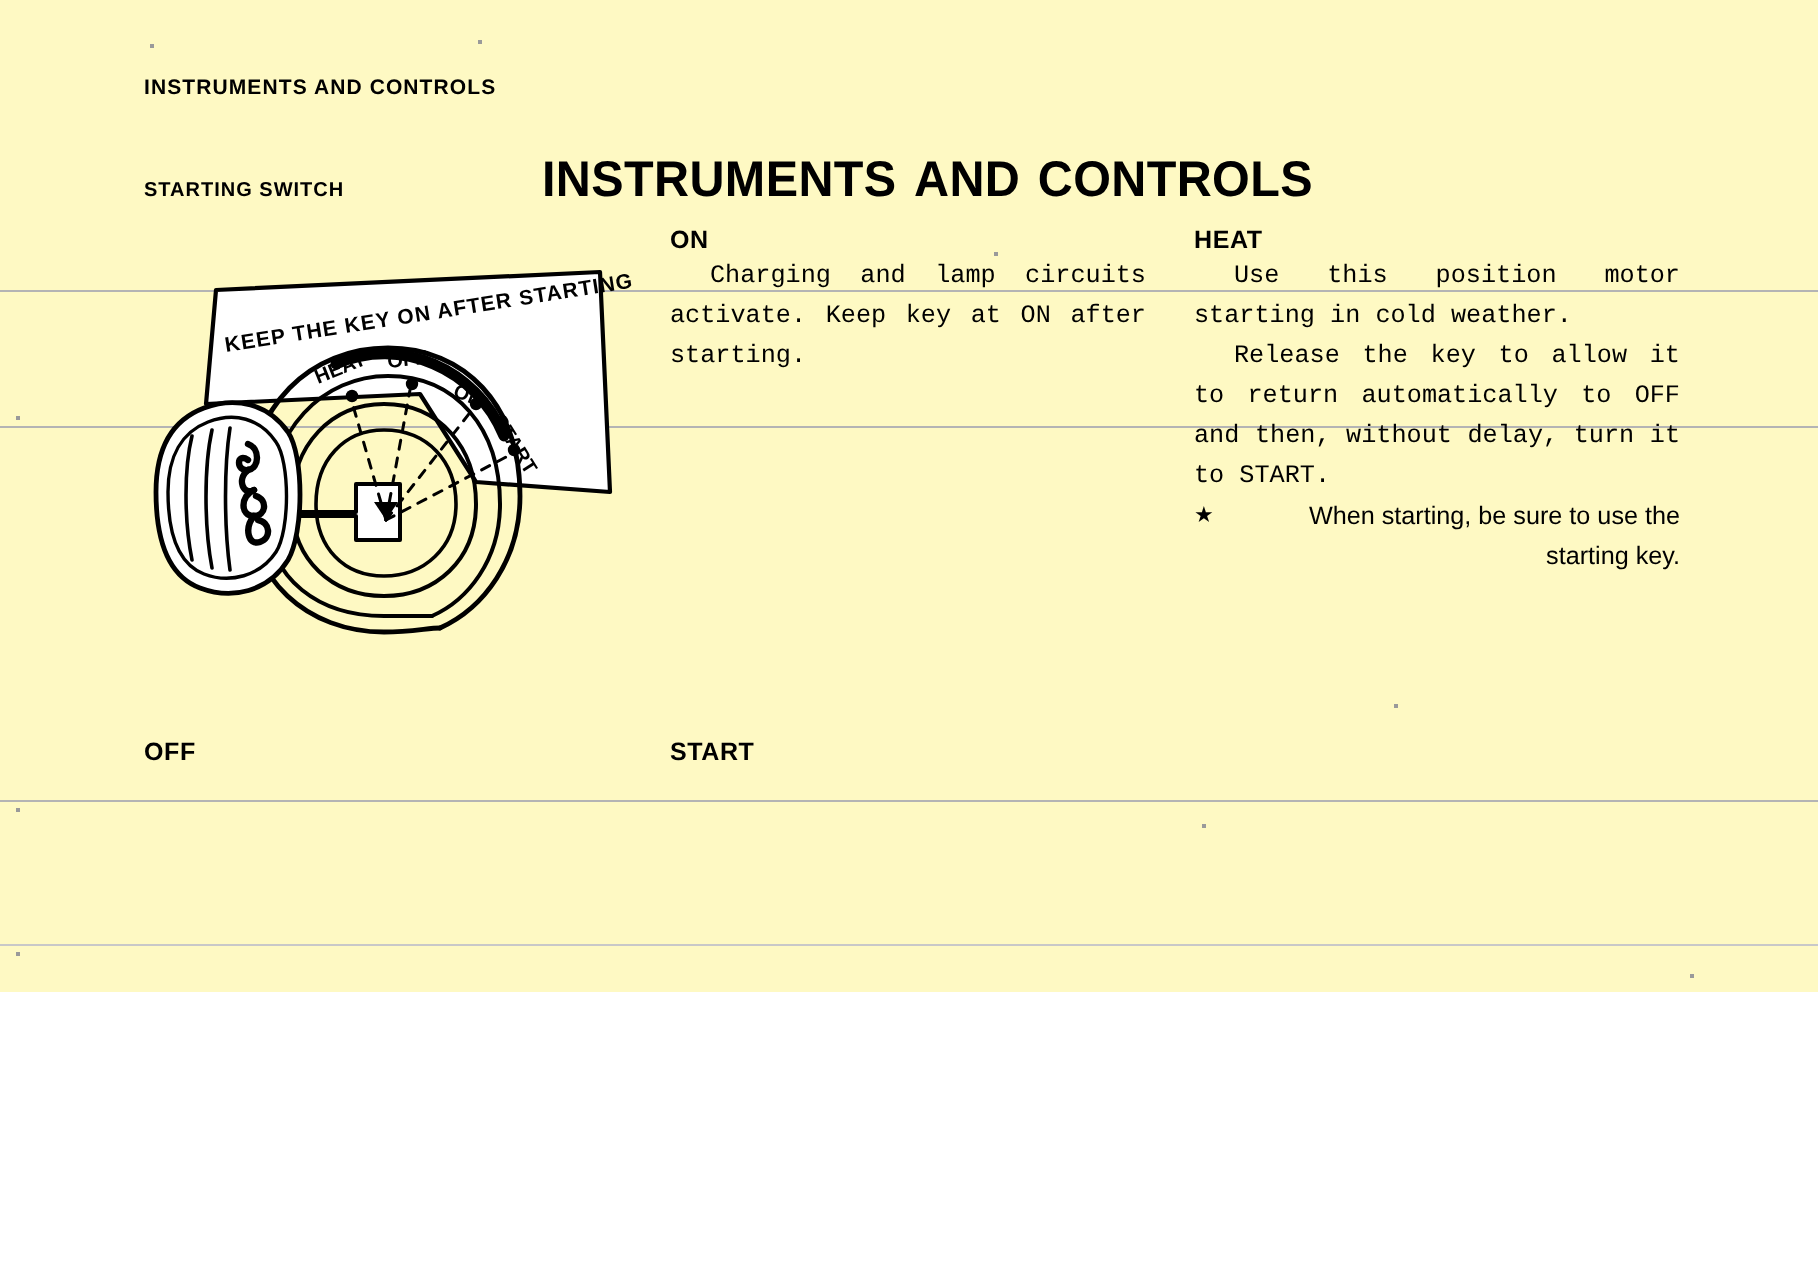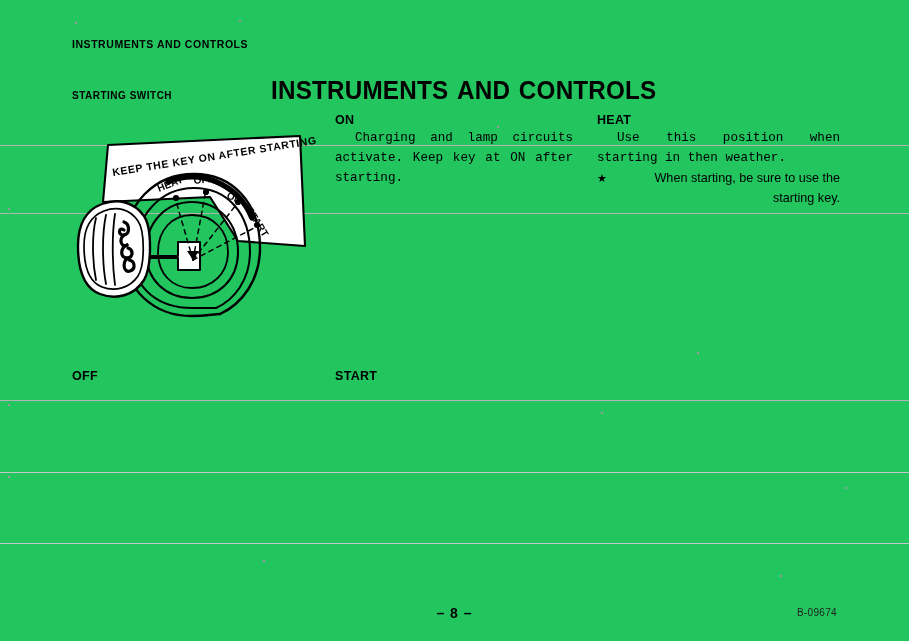--- a/index.html
+++ b/index.html
@@ -3,22 +3,22 @@
 <meta charset="utf-8">
 <style>
   html, body {
     margin: 0;
     padding: 0;
     background: #ffffff;
   }
   #page {
     position: relative;
     width: 909px;
-    height: 641px;
-    background: #22c55e;
+    height: 496px;
+    background: #fef9c3;
     overflow: hidden;
     font-family: "Liberation Sans", sans-serif;
     color: #000000;
   }
 
   
   .scanline {
     position: absolute;
     left: 0;
     width: 909px;
@@ -240,21 +240,22 @@
     </svg>
   </div>
 
   <div class="block" id="block-on">
     <h3>ON</h3>
     <p>Charging and lamp circuits activate. Keep key at ON after starting.</p>
   </div>
 
   <div class="block" id="block-heat">
     <h3>HEAT</h3>
-    <p>Use this position when starting in then weather.</p>
+    <p>Use this position motor starting in cold weather.</p>
+    <p class="cont">Release the key to allow it to return automatically to OFF and then, without delay, turn it to START.</p>
     <div class="bullet">
       <span class="star">★</span>
       <span class="btext">When starting, be sure to use the starting key.</span>
     </div>
   </div>
 
   <div class="block" id="block-off">
     <h3>OFF</h3>
   </div>
 

